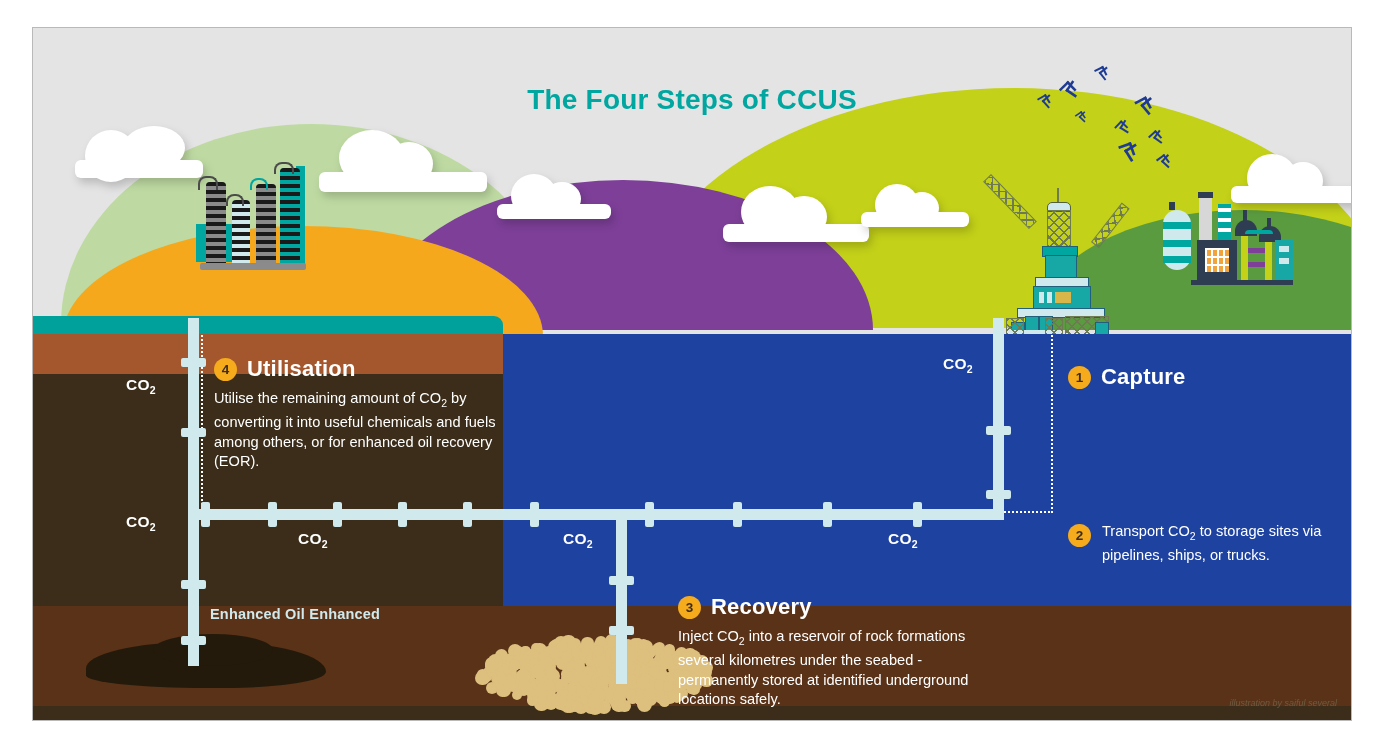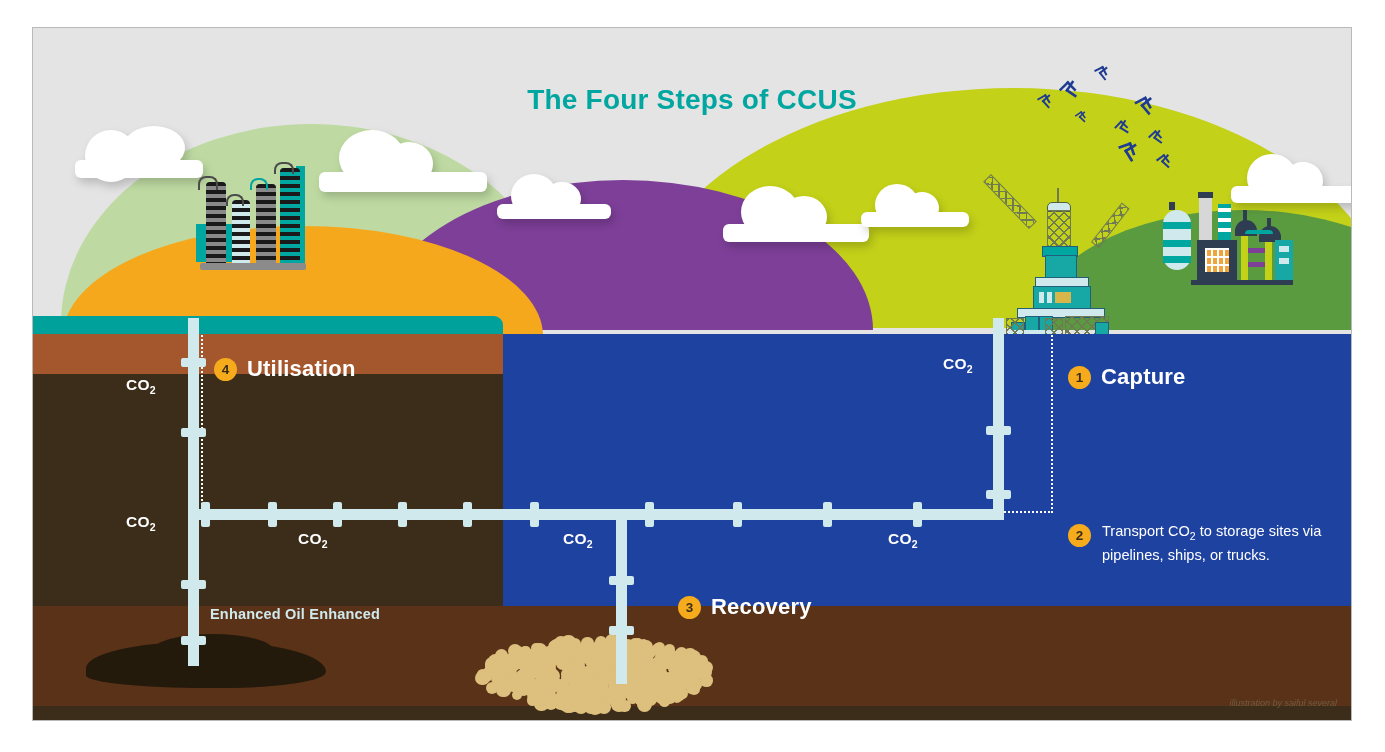--- a/index.html
+++ b/index.html
@@ -794,27 +794,29 @@
     <div class="inline-step" style="left:1035px;top:494px;width:272px;">
       <div class="badge">2</div>
       <div class="step-body">Transport CO<sub>2</sub> to storage sites via pipelines, ships, or trucks.</div>
     </div>
 
     <div class="step" style="left:645px;top:566px;width:300px;">
       <div class="step-head">
         <div class="badge">3</div>
         <div class="step-title">Recovery</div>
       </div>
+      <div class="step-body" style="margin-top:7px;">Inject CO<sub>2</sub> into a reservoir of rock formations several kilometres under the seabed - permanently stored at identified underground locations safely.</div>
     </div>
 
     <div class="step" style="left:181px;top:328px;width:290px;">
       <div class="step-head">
         <div class="badge">4</div>
         <div class="step-title">Utilisation</div>
       </div>
+      <div class="step-body" style="margin-top:7px;">Utilise the remaining amount of CO<sub>2</sub> by converting it into useful chemicals and fuels among others, or for enhanced oil recovery (EOR).</div>
     </div>
 
     <div class="eor-label" style="left:177px;top:578px;">Enhanced Oil Enhanced</div>
 
     <div class="credit">illustration by saiful several</div>
 
   </div>
 </div>
 
 </body></html>

